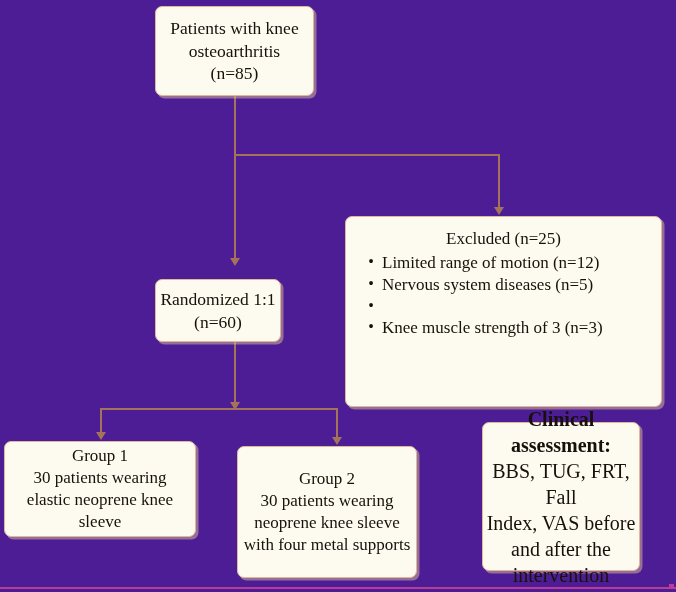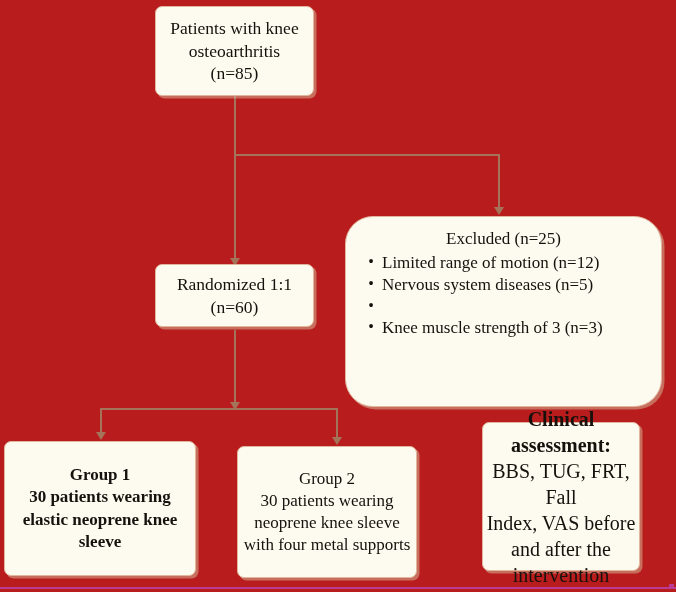--- a/index.html
+++ b/index.html
@@ -4,21 +4,21 @@
 <style>
   html, body {
     margin: 0;
     padding: 0;
     background: #ffffff;
   }
   #page {
     position: relative;
     width: 676px;
     height: 592px;
-    background: #b91c1c;
+    background: #4c1d95;
     font-family: "Liberation Serif", "DejaVu Serif", serif;
     overflow: hidden;
   }
   .box {
     position: absolute;
     box-sizing: border-box;
     background: #fdfbf0;
     border: 1.6px solid #e0b79c;
     border-radius: 7px;
     box-shadow: 2.5px 2.5px 0 0 rgba(214,178,152,0.55);
@@ -35,21 +35,20 @@
   
   #box-source {
     left: 155px; top: 6px; width: 159px; height: 90px;
     font-size: 17.5px;
   }
   #box-excluded {
     left: 345px; top: 216px; width: 317px; height: 191px;
     font-size: 17px;
     justify-content: flex-start;
     padding-top: 11px;
-    border-radius: 28px;
   }
   #box-excluded .heading { margin-bottom: 2px; }
   .bullet-row {
     display: flex;
     align-items: flex-start;
     width: 100%;
     box-sizing: border-box;
     padding: 0 10px 0 14px;
   }
   .bullet-dot {
@@ -57,27 +56,26 @@
     width: 22px;
     font-size: 16px;
     line-height: 1.30;
     text-align: center;
   }
   .bullet-text {
     flex: 1 1 auto;
     text-align: left;
   }
   #box-randomized {
-    left: 155px; top: 264px; width: 159px; height: 63px;
+    left: 155px; top: 279px; width: 126px; height: 63px;
     font-size: 17.5px;
   }
   #box-group1 {
-    left: 4px; top: 441px; width: 192px; height: 135px;
+    left: 4px; top: 441px; width: 192px; height: 96px;
     font-size: 17px;
-    font-weight: bold;
   }
   #box-group2 {
     left: 237px; top: 446px; width: 180px; height: 132px;
     font-size: 17px;
   }
   #box-clinical {
     left: 482px; top: 422px; width: 158px; height: 149px;
     font-size: 20px;
     align-items: flex-end;
   }

